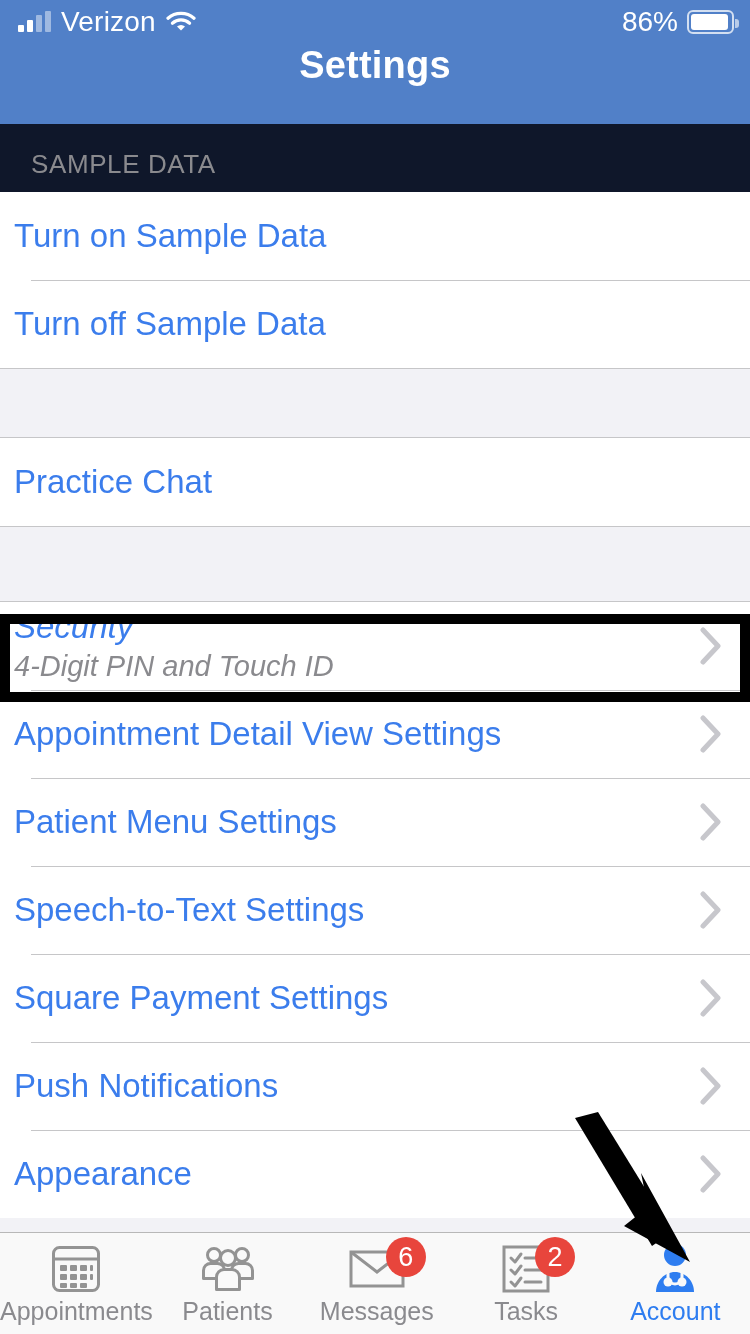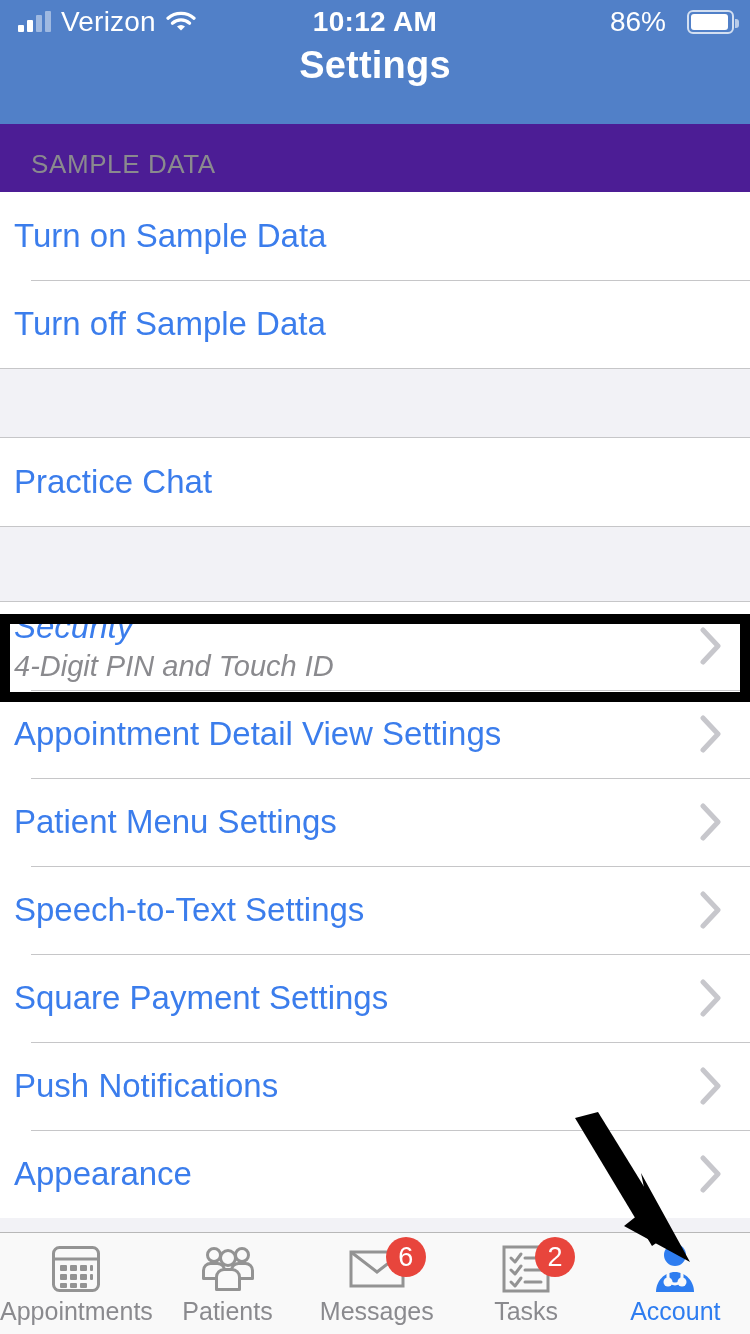--- a/index.html
+++ b/index.html
@@ -68,21 +68,21 @@
     text-align: center;
     font-size: 28px;
     font-weight: bold;
     letter-spacing: .3px;
   }
   .sb-right {
     position: absolute;
     right: 16px;
     display: flex;
     align-items: center;
-    gap: 21px;
+    gap: 9px;
   }
   .batt-pct { font-size: 28px; }
   .batt {
     position: relative;
     width: 47px;
     height: 24px;
     border: 2.5px solid rgba(255,255,255,.75);
     border-radius: 6px;
     box-sizing: border-box;
   }
@@ -125,21 +125,21 @@
   .content {
     position: absolute;
     top: 124px; left: 0;
     width: 750px;
     height: 1108px;
     background: #F2F2F6;
     overflow: hidden;
   }
   .sec-header {
     height: 68px;
-    background: #4c1d95;
+    background: #0f172a;
     display: flex;
     align-items: flex-end;
     padding: 0 0 12px 31px;
     box-sizing: border-box;
     color: #8A8A8E;
     font-size: 26px;
     letter-spacing: .6px;
   }
   .gap {
     background: #F2F2F6;
@@ -279,21 +279,20 @@
       </span>
       <span class="carrier">Verizon</span>
       <span>
         <svg class="wifi" viewBox="0 0 30 22" fill="none">
           <path d="M2 7.2C5.6 4 10.1 2.4 15 2.4S24.4 4 28 7.2" stroke="#fff" stroke-width="3.2" stroke-linecap="round"></path>
           <path d="M6.4 12.2C8.9 10 11.8 8.9 15 8.9s6.1 1.1 8.6 3.3" stroke="#fff" stroke-width="3.2" stroke-linecap="round"></path>
           <path d="M15 19.6l-4-4.1a5.9 5.9 0 018 0z" fill="#fff"></path>
         </svg>
       </span>
     </div>
-    <div class="sb-center">10:12 AM</div>
     <div class="sb-right">
       <span class="batt-pct">86%</span>
       <span class="batt">
           <i></i>
         </span>
     </div>
   </div>
 
   <div class="navbar">
     <div class="title">Settings</div>

